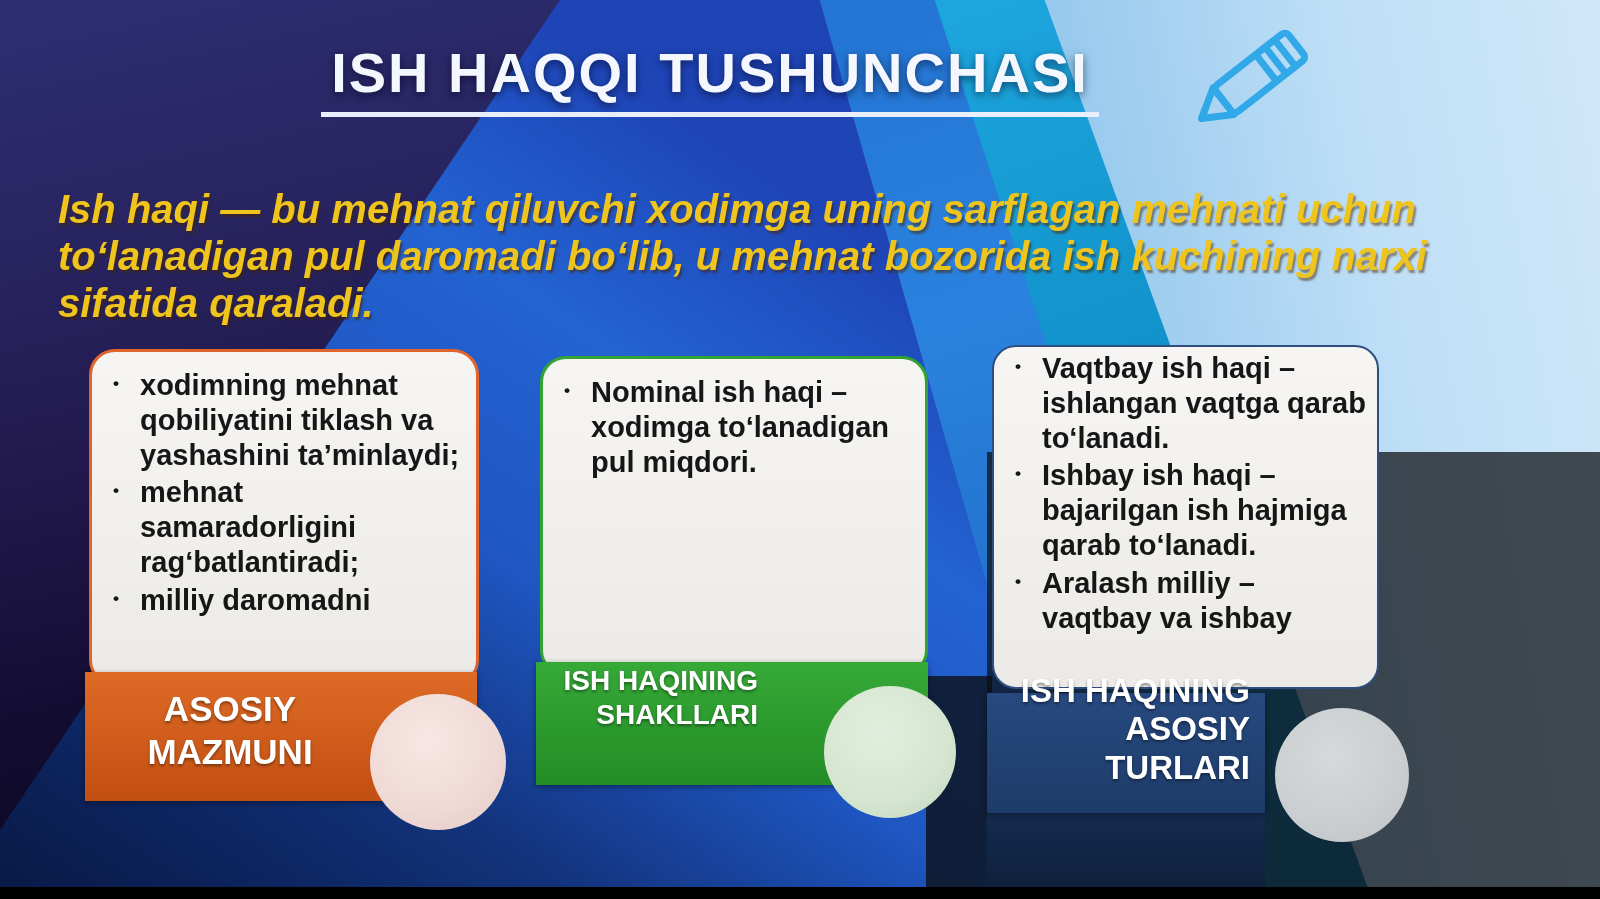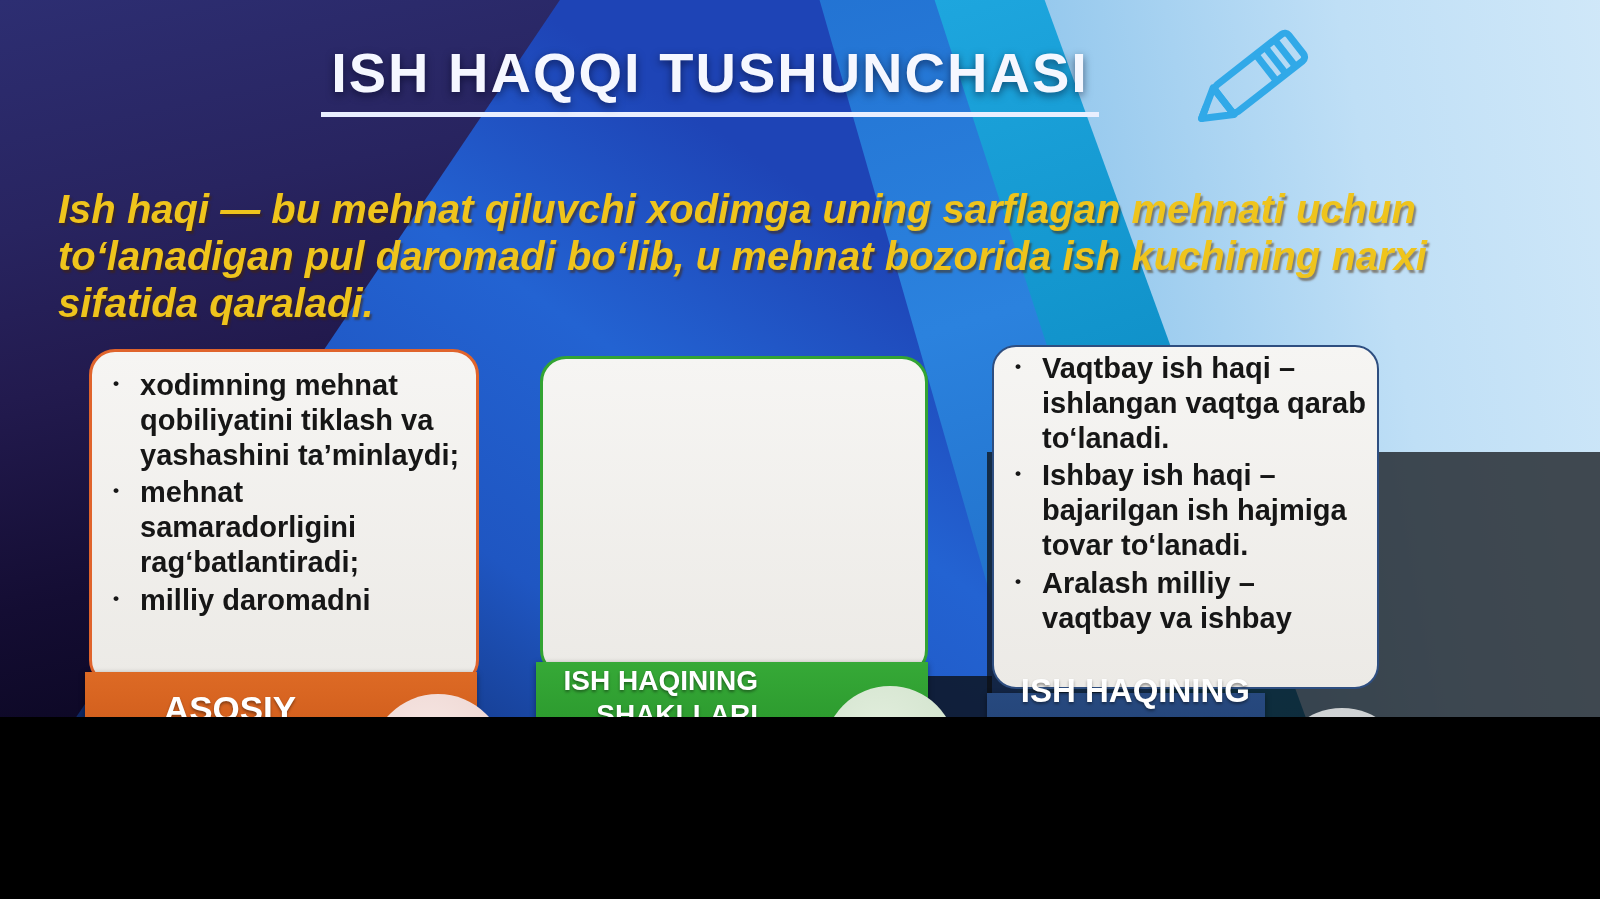--- a/index.html
+++ b/index.html
@@ -1,17 +1,17 @@
 <!DOCTYPE html>
 <html><head>
 <meta charset="utf-8">
 <style>
   html,body{margin:0;padding:0;background:#000;}
   #stage{
-    position:relative;width:1600px;height:717px;overflow:hidden;
+    position:relative;width:1600px;height:887px;overflow:hidden;
     font-family:"Liberation Sans",sans-serif;
     background:linear-gradient(168deg,#2d2e72 0%,#282460 22%,#221a4e 38%,#140d33 58%,#0a0620 76%,#060412 100%);
   }
   .abs{position:absolute;}
   
   .stripe{position:absolute;transform-origin:top left;}
   .stripe-royal{
     left:1287px;top:-1078px;width:2600px;height:3000px;transform:rotate(34deg);
     background:linear-gradient(180deg,#1e44b6 0%,#1e44b6 44%,#2363d2 52%,#1f56c2 60%,#12327a 68%,#0a1e50 76%,#060f2e 85%,#04081c 100%);
   }
@@ -108,30 +108,31 @@
     </ul>
   </div>
 
   <div class="abs intro">Ish haqi — bu mehnat qiluvchi xodimga uning sarflagan mehnati uchun to‘lanadigan pul daromadi bo‘lib, u mehnat bozorida ish kuchining narxi sifatida qaraladi.</div>
   <div class="abs bar bar1"></div>
   <div class="abs circle circle1"></div>
   <div class="abs card-label label1">ASOSIY MAZMUNI</div>
 
   <div class="abs card card2">
     <ul>
+      <li>Nominal ish haqi – xodimga to‘lanadigan pul miqdori.</li>
     </ul>
   </div>
   <div class="abs bar bar2"></div>
   <div class="abs circle circle2"></div>
   <div class="abs card-label label2">ISH HAQINING SHAKLLARI</div>
 
   <div class="abs card card3">
     <ul style="padding-top:4px;">
       <li>Vaqtbay ish haqi – ishlangan vaqtga qarab to‘lanadi.</li>
-      <li>Ishbay ish haqi – bajarilgan ish hajmiga tovar to‘lanadi.</li>
+      <li>Ishbay ish haqi – bajarilgan ish hajmiga qarab to‘lanadi.</li>
       <li>Aralash milliy – vaqtbay va ishbay</li>
     </ul>
   </div>
   <div class="abs bar bar3ext"></div>
   <div class="abs bar bar3"></div>
   <div class="abs circle circle3"></div>
   <div class="abs card-label label3">ISH HAQINING ASOSIY TURLARI</div>
 
 </div>
 

